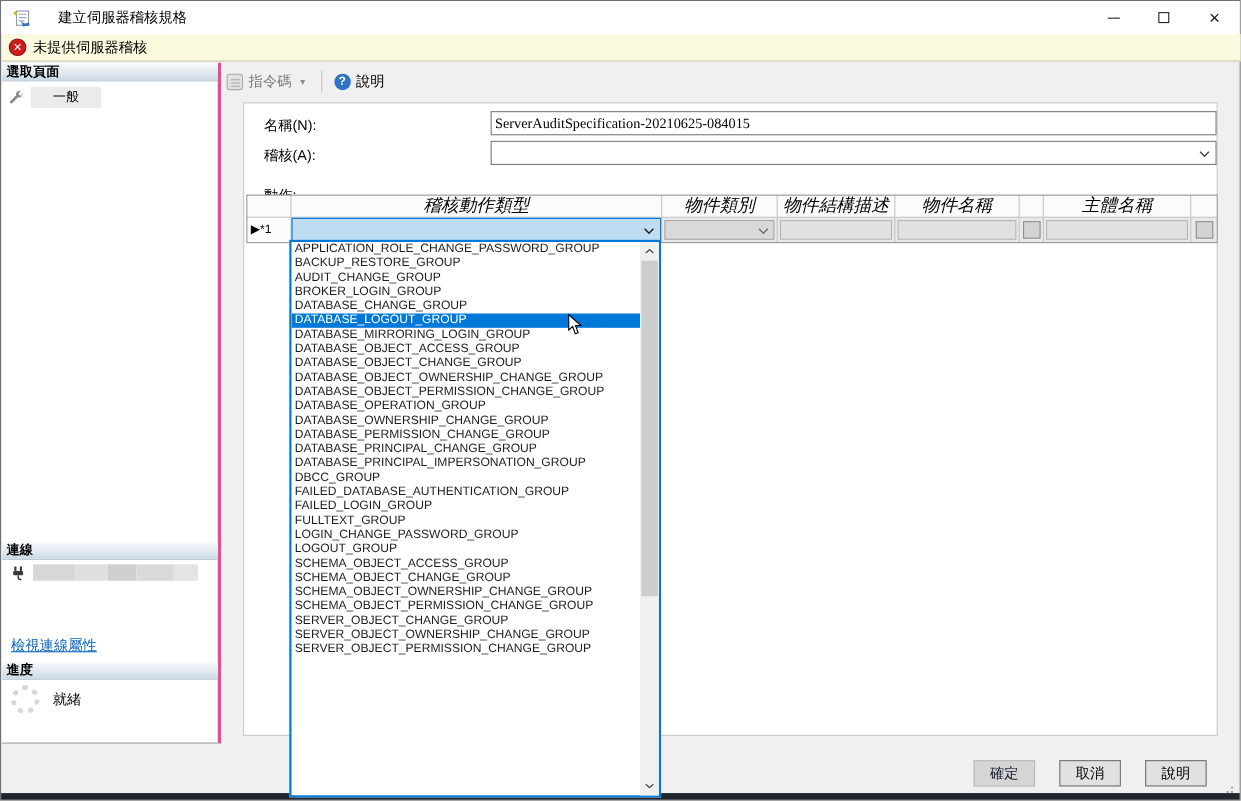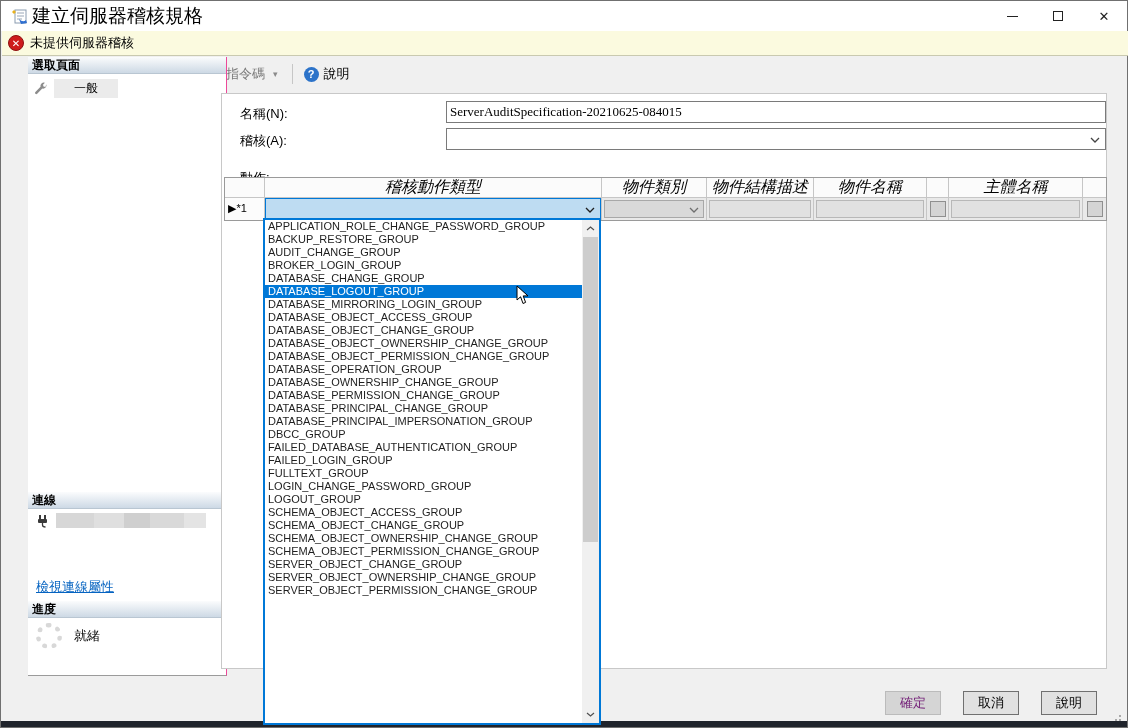--- a/index.html
+++ b/index.html
@@ -3,21 +3,21 @@
 <meta charset="utf-8">
 <style>
   * { margin:0; padding:0; box-sizing:border-box; }
   html,body { width:1128px; height:728px; overflow:hidden; }
   body { font-family:"Liberation Sans","DejaVu Sans",sans-serif; font-size:12px; color:#000; background:#F0F0F0; position:relative; }
   .window { position:absolute; inset:0; border:1px solid #707070; background:#F0F0F0; }
 
   
   .titlebar { position:absolute; left:0; top:0; width:100%; height:30px; background:#FFFFFF; }
   .app-icon { position:absolute; left:10px; top:6px; width:18px; height:18px; }
-  .title-text { position:absolute; left:31px; top:0; line-height:30px; font-size:19px; color:#000; }
+  .title-text { position:absolute; left:52px; top:0; line-height:30px; font-size:13px; color:#000; }
   .win-btn { position:absolute; top:0; width:46px; height:30px; display:flex; align-items:center; justify-content:center; color:#222; }
   .btn-min { right:92px; } .btn-max { right:46px; } .btn-close { right:0; }
   .glyph-min { width:11px; height:0; border-top:1px solid #222; display:block; }
   .glyph-max { width:10px; height:10px; border:1px solid #222; display:block; }
   .glyph-close { font-size:13px; line-height:1; }
 
   
   .warnbar { position:absolute; left:1px; top:30px; width:1126px; height:25px; background:#FBFADF; border-bottom:1px solid #C9C9B0; display:flex; align-items:center; }
   .err-icon { width:16px; height:16px; border-radius:50%; background:#CE1B1B; border:1px solid #8E1111; color:#fff; font-size:10px; font-weight:bold; display:flex; align-items:center; justify-content:center; margin:0 6px 0 6px; }
   .warn-text { font-size:13px; }
@@ -27,21 +27,21 @@
   .tb-btn { display:flex; align-items:center; gap:5px; padding:3px 5px; }
   .script-ic { width:15px; height:15px; border:1px solid #ABABAB; background:#E2E2E2; border-radius:3px; position:relative; }
   .script-ic::after { content:""; position:absolute; left:3px; top:4px; width:8px; height:1px; background:#ABABAB; box-shadow:0 3px 0 #ABABAB, 0 6px 0 #ABABAB; }
   .tb-script-label { color:#7A7A7A; font-size:13px; }
   .tb-caret { color:#8A8A8A; font-size:9px; padding:0 3px; }
   .tb-sep { width:1px; height:20px; background:#C6C6C6; margin:0 6px; }
   .help-ic { width:15px; height:15px; border-radius:50%; background:#2C73C9; color:#fff; font-size:11px; font-weight:bold; display:flex; align-items:center; justify-content:center; }
   .tb-help-label { font-size:13px; color:#000; }
 
   
-  .sidebar { position:absolute; left:1px; top:56px; width:199px; height:619px; background:#FFFFFF; border-right:1px solid #ec4899; border-bottom:1px solid #9B9B9B;margin-left:26px; }
+  .sidebar { position:absolute; left:1px; top:56px; width:199px; height:619px; background:#FFFFFF; border-right:3px solid #ec4899; border-bottom:1px solid #9B9B9B; }
   .side-header { height:17px; background:linear-gradient(to bottom,#FBFCFD,#CDD9E5); border-bottom:1px solid #B9C6D2; font-weight:bold; font-size:12px; line-height:16px; padding-left:4px; }
   .hdr-pages { position:absolute; left:0; top:0; width:100%; }
   .hdr-conn { position:absolute; left:0; top:435px; width:100%; }
   .hdr-prog { position:absolute; left:0; top:544px; width:100%; }
   .page-item { position:absolute; left:6px; top:22px; display:flex; align-items:center; gap:6px; }
   .page-item-label { background:#EBEBEB; padding:1px 20px; font-size:12px; }
   .conn-row { position:absolute; left:8px; top:456px; display:flex; align-items:center; gap:6px; }
   .redacted { display:flex; }
   .redacted span { height:15px; display:inline-block; }
   .red-1 { width:38px; background:#D7D7D7; }
@@ -87,21 +87,21 @@
   .dd-arrow { position:absolute; left:0; width:17px; height:17px; display:flex; align-items:center; justify-content:center; background:#F0F0F0; }
   .dd-arrow.up { top:0; } .dd-arrow.down { bottom:0; }
   .dd-thumb { position:absolute; left:1px; top:17px; width:15px; height:305px; background:#CDCDCD; }
 
   
   .cursor { position:absolute; left:515px; top:284px; z-index:20; }
 
   
   .footer-btn { position:absolute; top:690px; width:56px; height:24px; display:flex; align-items:center; justify-content:center; font-size:13px; }
   .btn-normal { background:#E1E1E1; border:1px solid #707070; color:#000; }
-  .btn-disabled { background:#D5D5D5; border:1px solid #BBBBBB; color:#701a75; }
+  .btn-disabled { background:#D5D5D5; border:1px solid #BBBBBB; color:#0f172a; }
   .btn-ok { left:884px; } .btn-cancel { left:962px; } .btn-help { left:1040px; }
   .resize-grip { position:absolute; right:6px; top:712px; width:12px; height:12px; }
   .grip-dot { position:absolute; width:2px; height:2px; background:#A9A9A9; }
   .dark-strip { position:absolute; left:0; bottom:0; width:100%; height:6px; background:#20242C; }
 
   .chev-svg { display:block; }
 </style>
 </head>
 <body>
 

